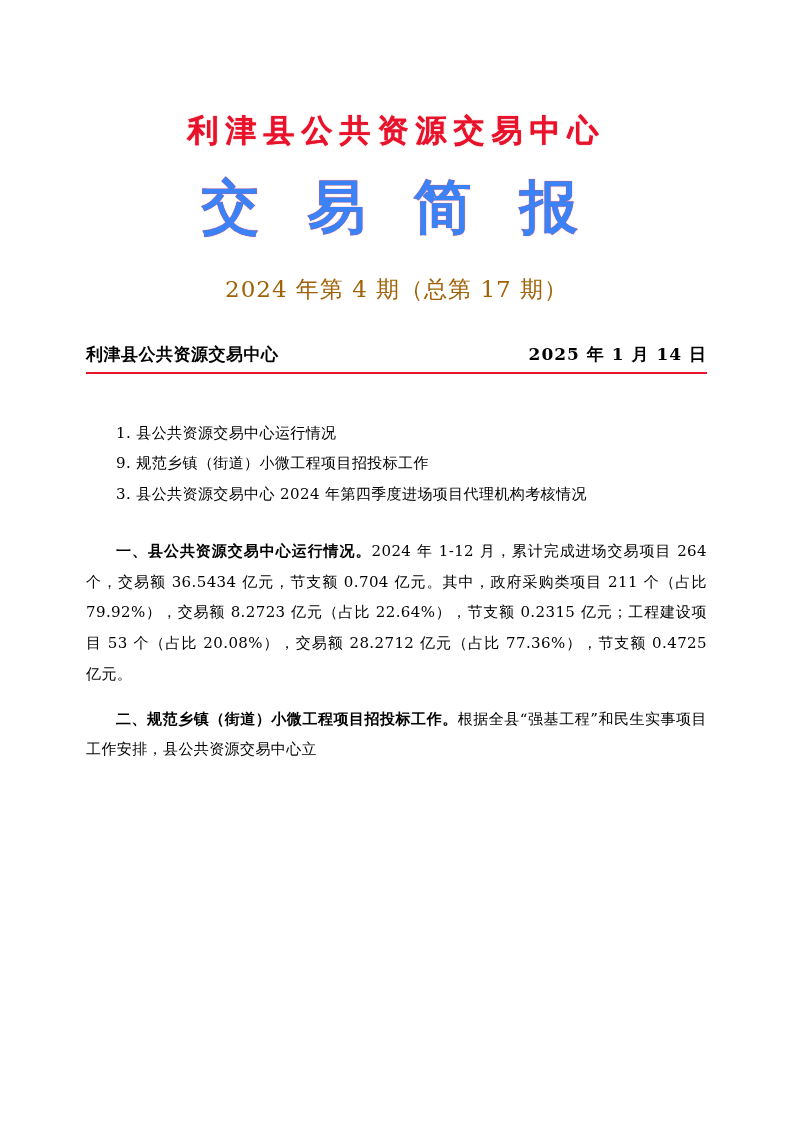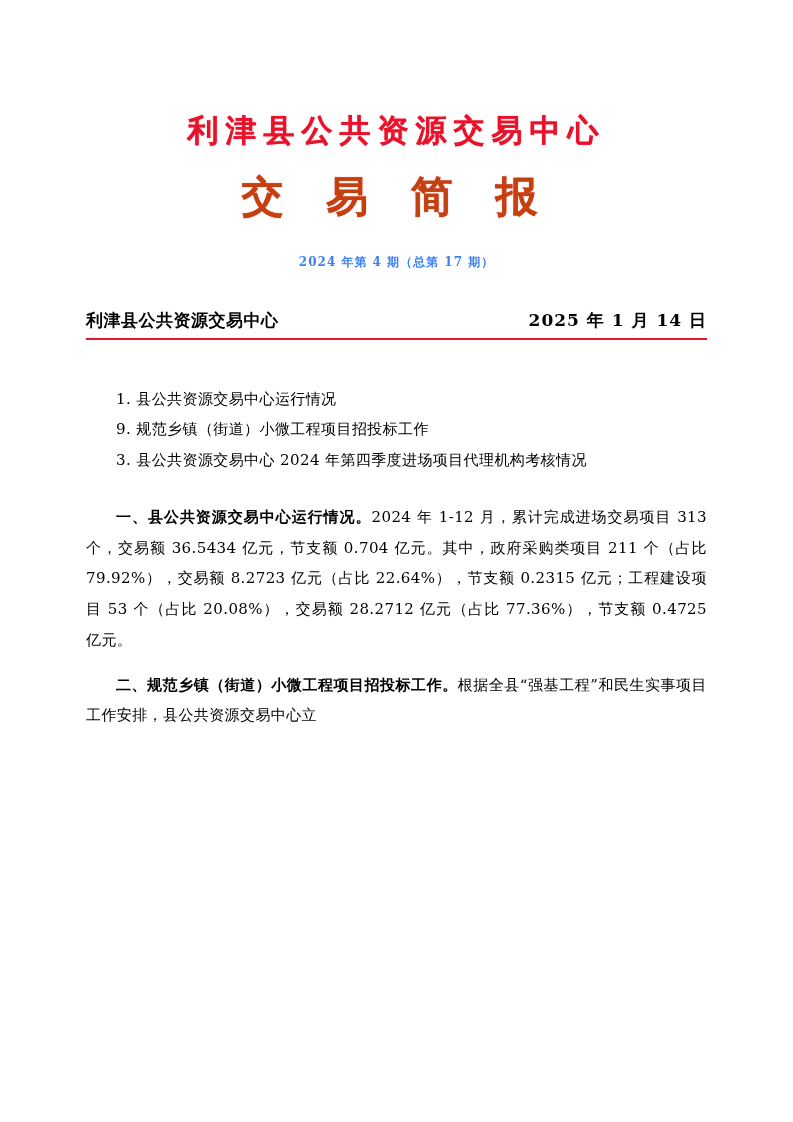--- a/index.html
+++ b/index.html
@@ -28,35 +28,35 @@
   .org-title {
     color: #e8122a;
     font-family: "DejaVu Serif", "Liberation Serif", serif;
     font-weight: bold;
     font-size: 31px;
     letter-spacing: 7px;
     line-height: 1.2;
     text-shadow: 0 0 1px #e8122a;
   }
   .bulletin-title {
-    color: #c2410c;
+    color: #3b82f6;
     font-family: "DejaVu Serif", "Liberation Serif", serif;
     font-weight: bold;
-    font-size: 42px;
+    font-size: 58px;
     letter-spacing: 14px;
     line-height: 1.25;
     margin-top: 22px;
     text-shadow: 0 0 1px #e8122a;
   }
   .issue-line {
     margin-top: 30px;
-    font-size: 12px;
-    font-weight: bold;
+    font-size: 23px;
+    font-weight: normal;
     letter-spacing: 1px;
-    color: #3b82f6;
+    color: #a16207;
   }
   .meta-row {
     margin-top: 38px;
     display: flex;
     align-items: flex-end;
     justify-content: space-between;
     font-size: 17px;
     font-weight: bold;
     letter-spacing: 0.5px;
   }
@@ -108,21 +108,21 @@
 
   <div class="content">
 
     <div class="toc-wrap">
       <div class="toc-item">1. 县公共资源交易中心运行情况</div>
       <div class="toc-item">9. 规范乡镇（街道）小微工程项目招投标工作</div>
       <div class="toc-item">3. 县公共资源交易中心 2024 年第四季度进场项目代理机构考核情况</div>
     </div>
 
     <div class="para">
-      <b>一、县公共资源交易中心运行情况。</b><span>2024 年 1-12 月，累计完成进场交易项目 313 个，交易额 36.5434 亿元，节支额 0.704 亿元。其中，政府采购类项目 211 个（占比 79.92%），交易额 8.2723 亿元（占比 22.64%），节支额 0.2315 亿元；工程建设项目 53 个（占比 20.08%），交易额 28.2712 亿元（占比 77.36%），节支额 0.4725 亿元。</span>
+      <b>一、县公共资源交易中心运行情况。</b><span>2024 年 1-12 月，累计完成进场交易项目 264 个，交易额 36.5434 亿元，节支额 0.704 亿元。其中，政府采购类项目 211 个（占比 79.92%），交易额 8.2723 亿元（占比 22.64%），节支额 0.2315 亿元；工程建设项目 53 个（占比 20.08%），交易额 28.2712 亿元（占比 77.36%），节支额 0.4725 亿元。</span>
     </div>
 
     <div class="spacer-sm"></div>
 
     <div class="para">
       <b>二、规范乡镇（街道）小微工程项目招投标工作。</b><span>根据全县“强基工程”和民生实事项目工作安排，县公共资源交易中心立</span>
     </div>
 
   </div>
 

